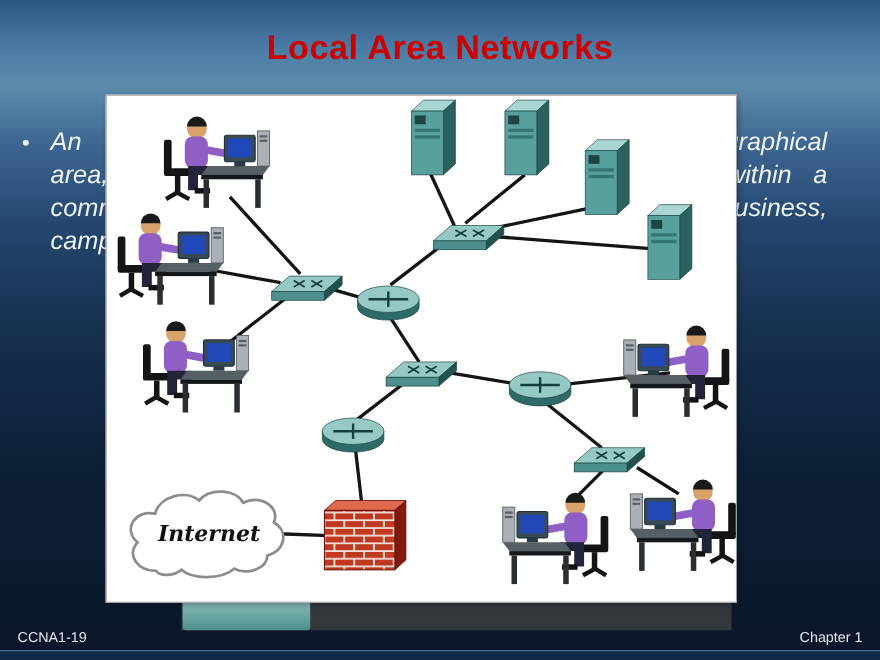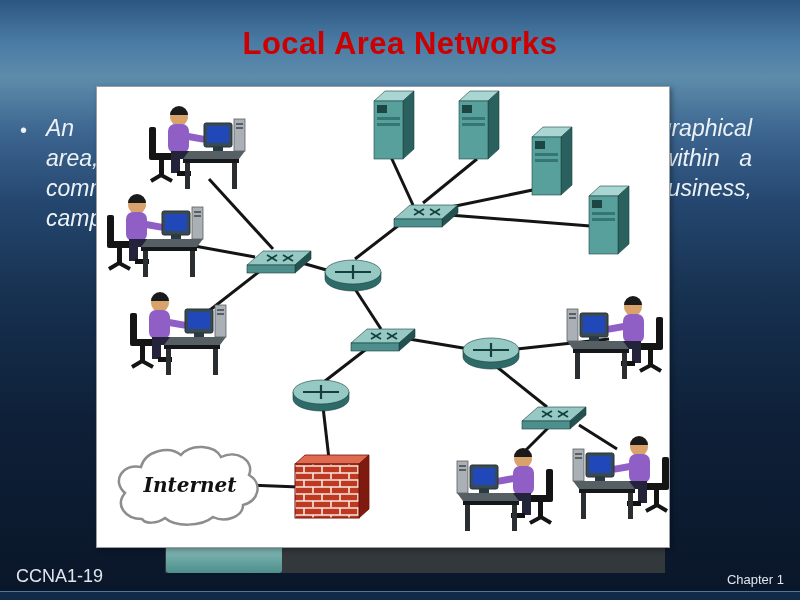--- a/index.html
+++ b/index.html
@@ -34,21 +34,21 @@
     border-radius:3px;z-index:2;
   }
   .image-box{
     position:absolute;left:96px;top:86px;width:572px;height:460px;
     background:#ffffff;border:1px solid #9aa0a6;z-index:3;
     box-shadow:2px 2px 5px rgba(0,0,0,.35);
     text-align:center;
   }
   .image-box svg{display:block;}
   .footer-left{
-    position:absolute;left:16px;bottom:13px;color:#dfe6ee;font-size:18px;
+    position:absolute;left:16px;bottom:13px;color:#dfe6ee;font-size:13px;
   }
   .footer-right{
     position:absolute;right:16px;bottom:13px;color:#dfe6ee;font-size:13px;
   }
   .bottom-strip{
     position:absolute;left:0;bottom:0;width:100%;height:8px;
     background:#122a4a;border-top:1px solid #51759b;z-index:4;
   }
 </style>
 </head>

